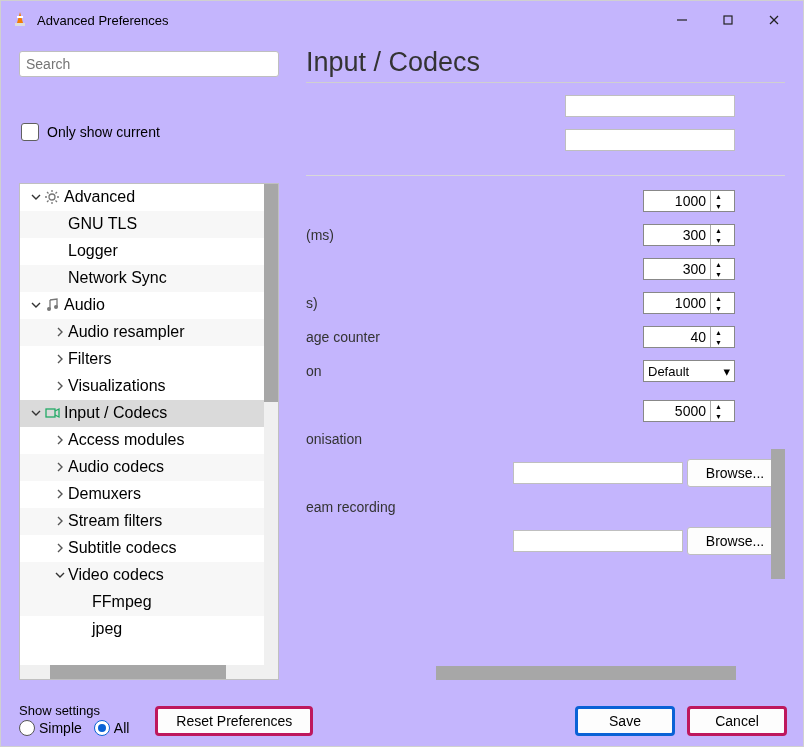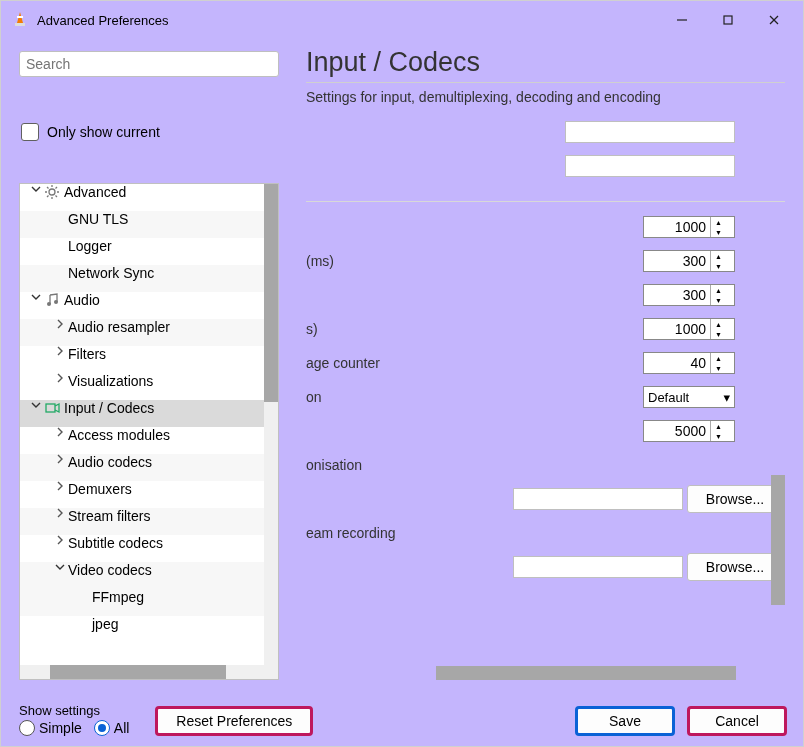--- a/index.html
+++ b/index.html
@@ -20,21 +20,21 @@
 
 
 .left { width: 283px; display: flex; flex-direction: column; padding: 12px 0 0 18px; gap: 36px; }
 .searchbox { width: 260px; height: 26px; border: 1px solid #bfbfbf; border-radius: 3px; padding: 2px 6px; font-size: 14px; color: #808080; background:#fff; }
 .checkrow { display: flex; align-items: center; margin: 10px 0 6px 2px; gap: 8px; }
 .checkrow .chk { width: 18px; height: 18px; border: 1.3px solid #606060; border-radius: 3px; background:#fff; }
 .checkrow label { font-size: 14px; }
 
 .treewrap { width: 260px; height: 510px; border: 1px solid #c0c0c0; background: #fff; position: relative; overflow: hidden; }
 .tree { width: 246px; height: 494px; overflow: hidden; }
-.trow { display: flex; align-items: flex-start; height: 27px; font-size: 14px; white-space: nowrap; }
+.trow { display: flex; align-items: center; height: 27px; font-size: 16px; white-space: nowrap; }
 .trow.stripe { background: #f7f7f7; }
 .trow.selected { background: #dadada; }
 .caret { width: 16px; display:inline-flex; justify-content:center; }
 .caret svg { width: 10px; height: 10px; }
 .icon16 { width: 16px; height: 16px; display:inline-flex; align-items:center; justify-content:center; margin-right: 4px; }
 .vscroll { position: absolute; right: 0; top: 0; width: 14px; height: 100%; background: #f0f0f0; }
 .vthumb { position: absolute; right: 0; top: 0; width: 14px; height: 218px; background: #a7a7a7; }
 .hscroll { position: absolute; left: 0; bottom: 0; height: 14px; width: 246px; background: #f0f0f0; }
 .hthumb { position: absolute; left: 30px; bottom: 0; height: 14px; width: 176px; background: #a7a7a7; }
 
@@ -266,21 +266,20 @@
           </div>
         <div class="hscroll">
             <div class="hthumb"></div>
           </div>
       </div>
     </div>
 
     <div class="right">
       <div class="h1">Input / Codecs</div>
       <div class="hr"></div>
-      <div class="sub">Settings for input, demultiplexing, decoding and encoding</div>
       <div class="settingsarea">
         <div class="settingsinner" id="settings">
             <div class="arow" style="justify-content: flex-end; padding-right: 50px;">
               <input class="tinput" value="" style="">
             </div>
             <div class="arow" style="justify-content: flex-end; padding-right: 50px;">
               <input class="tinput" value="" style="">
             </div>
             <div class="sectdiv"></div>
             <div class="arow" style="padding-right: 50px;">
@@ -333,21 +332,21 @@
                 </div>
               </div>
             </div>
             <div class="arow" style="padding-right: 50px;">
               <span class="lbl">on</span>
               <div class="combo">
                 <span class="cv">Default</span>
                 <span>▾</span>
               </div>
             </div>
-            <div class="arow" style="padding-right: 50px;">
+            <div class="arow" style="padding-right: 50px; align-items: flex-end;">
               <span class="lbl"></span>
               <div class="spinwrap">
                 <input value="5000" style="">
                 <div class="spinbtns">
                   <div>▲</div>
                   <div>▼</div>
                 </div>
               </div>
             </div>
             <div class="arow">

